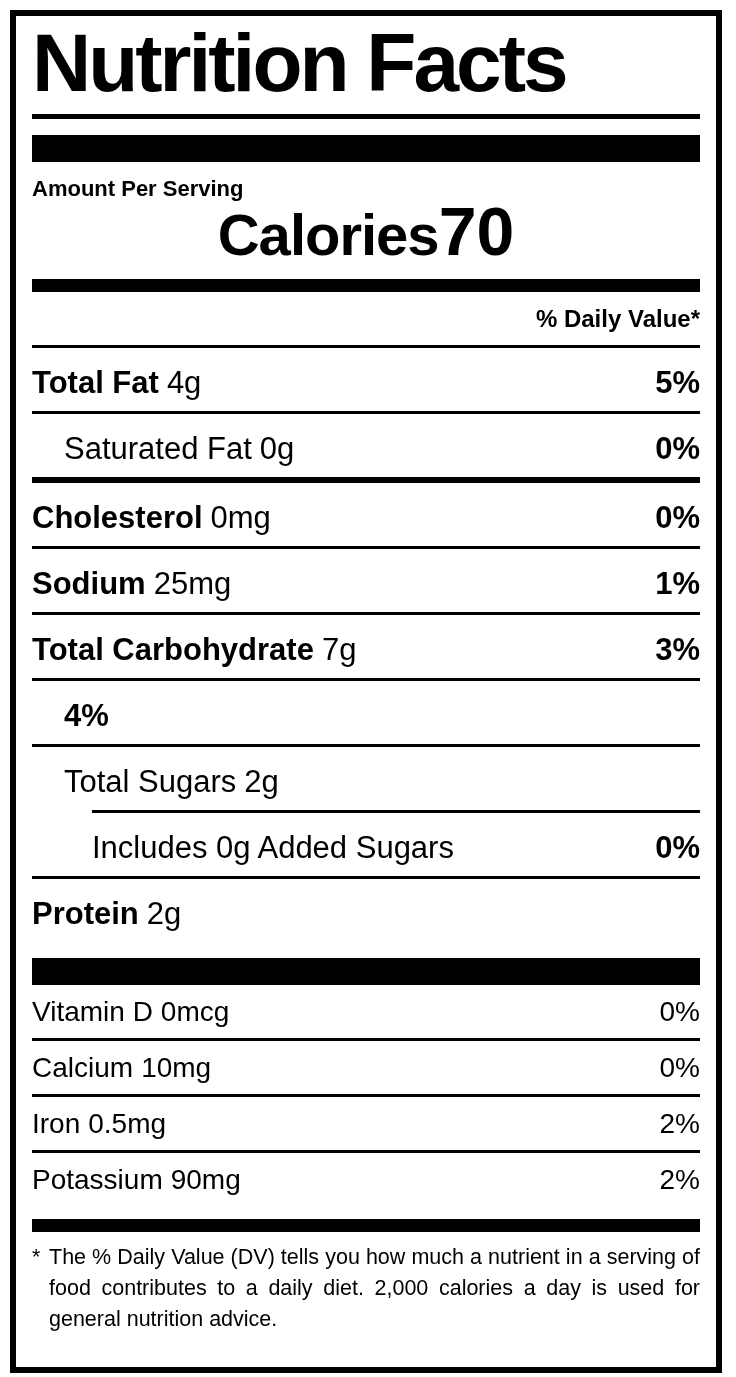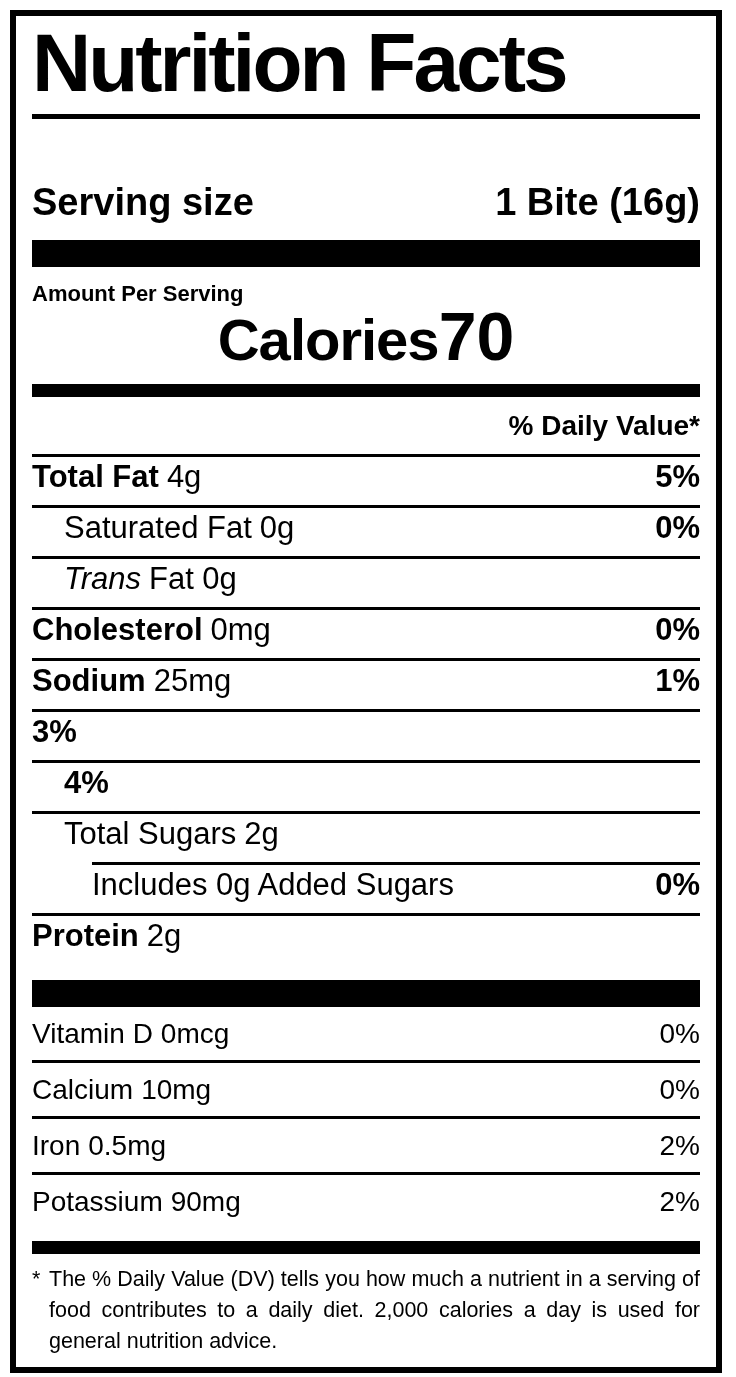--- a/index.html
+++ b/index.html
@@ -27,28 +27,28 @@
   .bar-thick  { height: 27px; margin-top: 16px; }
   .bar-medium { height: 13px; margin-top: 13px; }
   .aps { font-size: 22px; font-weight: bold; margin-top: 14px; }
   .calories-row {
     display: flex; justify-content: center; align-items: baseline;
     margin-top: 2px;
   }
   .calories-label { font-size: 58px; font-weight: bold; letter-spacing: -1px; line-height: 1.05; }
   .calories-value { font-size: 68px; font-weight: bold; line-height: 0.82; }
   .dv-header {
-    text-align: right; font-size: 28px; font-weight: bold;
+    text-align: right; font-size: 24px; font-weight: bold;
     padding: 13px 0 12px 0;
   }
   .divider { border-top: 3px solid #000; }
   .divider-indent2 { margin-left: 60px; }
   .nrow {
     display: flex; justify-content: space-between; align-items: baseline;
-    font-size: 31px; padding: 2px 0 10px 0;
+    font-size: 31px; padding: 17px 0 10px 0;
   }
   .nrow .left { white-space: nowrap; }
   .indent-1 { padding-left: 32px; }
   .indent-2 { padding-left: 60px; }
   .b { font-weight: bold; }
   .i { font-style: italic; }
   .amt { margin-left: 8px; }
   .vrow {
     display: flex; justify-content: space-between; align-items: baseline;
     font-size: 28px; padding: 11px 0 10px 0;
@@ -60,24 +60,20 @@
   .footnote .txt { flex: 1; text-align: justify; }
 </style>
 </head>
 <body>
 
 <div class="nf-label">
 
   <div class="nf-title">Nutrition Facts</div>
   <div class="title-rule"></div>
 
-  <div class="serving-row">
-    <span>Serving size</span>
-    <span>1 Bite (16g)</span>
-  </div>
 
   <div class="bar bar-thick"></div>
 
   <div class="aps">Amount Per Serving</div>
 
   <div class="calories-row">
     <span class="calories-label">Calories</span>
     <span class="calories-value">70</span>
   </div>
 
@@ -94,42 +90,39 @@
     <span class="b">5%</span>
   </div>
       <div class="divider"></div>
       <div class="nrow indent-1">
     <span class="left">
       <span>Saturated Fat</span><span class="amt">0g</span>
     </span>
     <span class="b">0%</span>
   </div>
       <div class="divider"></div>
-      <div class="nrow indent-1">
-    <span class="left">
-      <span class="i">Trans</span><span class="amt">Fat 0g</span>
-    </span>
-    <span></span>
-  </div>
       <div class="divider"></div>
       <div class="nrow indent-0">
     <span class="left">
       <span class="b">Cholesterol</span><span class="amt">0mg</span>
     </span>
     <span class="b">0%</span>
   </div>
       <div class="divider"></div>
       <div class="nrow indent-0">
     <span class="left">
       <span class="b">Sodium</span><span class="amt">25mg</span>
     </span>
     <span class="b">1%</span>
   </div>
       <div class="divider"></div>
       <div class="nrow indent-0">
+    <span class="left">
+      <span class="b">Total Carbohydrate</span><span class="amt">7g</span>
+    </span>
     <span class="b">3%</span>
   </div>
       <div class="divider"></div>
       <div class="nrow indent-1">
     <span class="b">4%</span>
   </div>
       <div class="divider"></div>
       <div class="nrow indent-1">
     <span class="left">
       <span>Total Sugars</span><span class="amt">2g</span>

